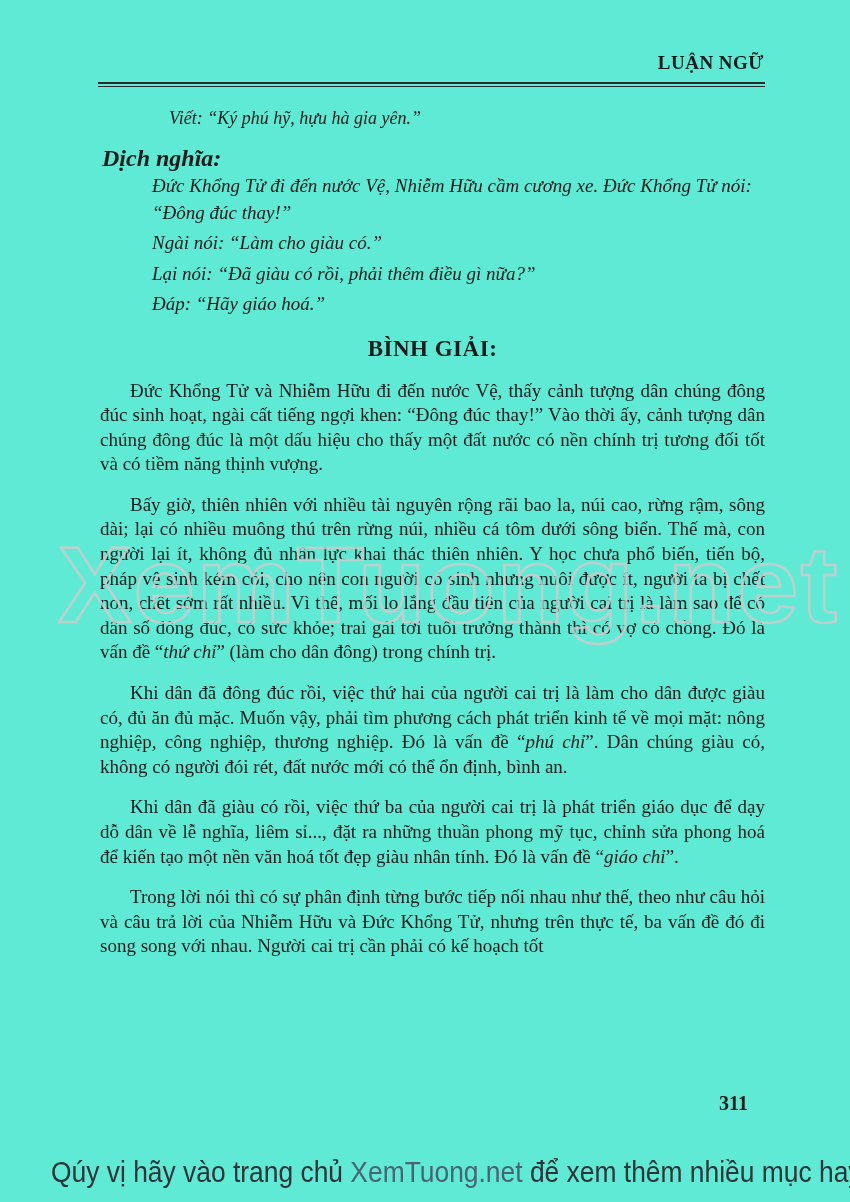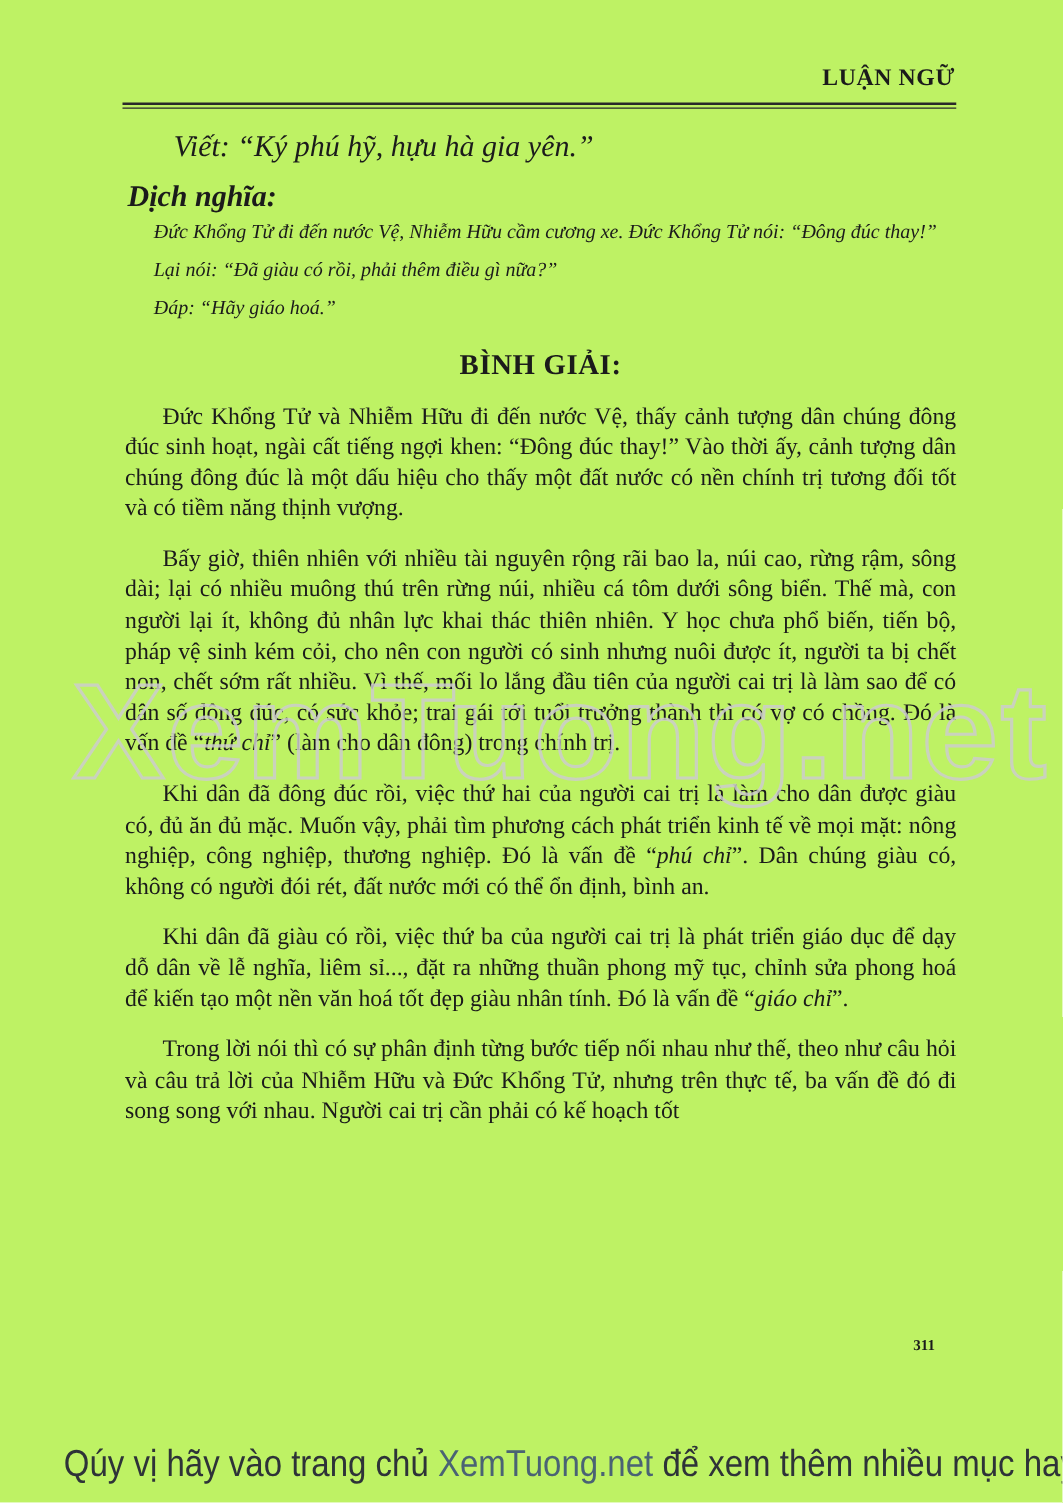--- a/index.html
+++ b/index.html
@@ -4,21 +4,21 @@
 <style>
   html, body {
     margin: 0;
     padding: 0;
     background: #ffffff;
   }
   .page {
     position: relative;
     width: 850px;
     height: 1202px;
-    background: #bef264;
+    background: #5eead4;
     overflow: hidden;
     font-family: "Liberation Serif", "DejaVu Serif", serif;
     color: #1b1b1b;
   }
   .running-head {
     position: absolute;
     top: 52px;
     right: 86px;
     font-size: 19px;
     font-weight: bold;
@@ -33,37 +33,37 @@
     border-top: 2px solid #2a2a2a;
     border-bottom: 1px solid #2a2a2a;
   }
   .content {
     position: absolute;
     top: 95px;
     left: 100px;
     width: 665px;
   }
   .quote-line {
-    margin: 10px 0 0 39px;
+    margin: 10px 0 0 69px;
     font-style: italic;
-    font-size: 24px;
+    font-size: 18px;
     line-height: 27px;
   }
   .quote-line + .quote-line { margin-top: 7px; }
   .dich-heading {
     margin: 11px 0 0 2px;
     font-style: italic;
     font-weight: bold;
     font-size: 24px;
     line-height: 30px;
   }
   .dialog p {
-    margin: 0 0 4px 23px;
+    margin: 0 0 4px 52px;
     font-style: italic;
-    font-size: 16px;
+    font-size: 19px;
     line-height: 26.5px;
   }
   .binh-heading {
     margin: 17px 0 0 0;
     font-weight: bold;
     font-size: 23px;
     line-height: 28px;
     letter-spacing: 0.5px;
     text-align: center;
   }
@@ -90,24 +90,24 @@
     color: transparent;
     -webkit-text-stroke: 2.5px #cdcdcd;
     opacity: 0.85;
     pointer-events: none;
     z-index: 5;
     transform: scaleX(1.02);
     transform-origin: left center;
   }
   .page-number {
     position: absolute;
-    top: 1069px;
+    top: 1092px;
     right: 102px;
     font-weight: bold;
-    font-size: 12px;
+    font-size: 20px;
   }
   .footer {
     position: absolute;
     left: 0;
     right: 0;
     top: 1152px;
     text-align: center;
     font-family: "Liberation Sans", "DejaVu Sans", sans-serif;
     font-size: 30px;
     line-height: 40px;
@@ -126,20 +126,21 @@
   <div class="running-head">LUẬN NGỮ</div>
   <div class="double-rule"></div>
 
   <div class="content">
     <p class="quote-line">Viết: “Ký phú hỹ, hựu hà gia yên.”</p>
 
     <h2 class="dich-heading">Dịch nghĩa:</h2>
 
     <div class="dialog">
       <p>Đức Khổng Tử đi đến nước Vệ, Nhiễm Hữu cầm cương xe. Đức Khổng Tử nói: “Đông đúc thay!”</p>
+      <p>Ngài nói: “Làm cho giàu có.”</p>
       <p>Lại nói: “Đã giàu có rồi, phải thêm điều gì nữa?”</p>
       <p>Đáp: “Hãy giáo hoá.”</p>
     </div>
 
     <h2 class="binh-heading">BÌNH GIẢI:</h2>
 
     <div class="body-text" id="binh-giai-body">
         <p class="body-par"><span>Đức Khổng Tử và Nhiễm Hữu đi đến nước Vệ, thấy cảnh tượng dân chúng đông đúc sinh hoạt, ngài cất tiếng ngợi khen: “Đông đúc thay!” Vào thời ấy, cảnh tượng dân chúng đông đúc là một dấu hiệu cho thấy một đất nước có nền chính trị tương đối tốt và có tiềm năng thịnh vượng.</span></p>
         <p class="body-par"><span>Bấy giờ, thiên nhiên với nhiều tài nguyên rộng rãi bao la, núi cao, rừng rậm, sông dài; lại có nhiều muông thú trên rừng núi, nhiều cá tôm dưới sông biển. Thế mà, con người lại ít, không đủ nhân lực khai thác thiên nhiên. Y học chưa phổ biến, tiến bộ, pháp vệ sinh kém cỏi, cho nên con người có sinh nhưng nuôi được ít, người ta bị chết non, chết sớm rất nhiều. Vì thế, mối lo lắng đầu tiên của người cai trị là làm sao để có dân số đông đúc, có sức khỏe; trai gái tới tuổi trưởng thành thì có vợ có chồng. Đó là vấn đề “</span><span class="it">thứ chỉ</span><span>” (làm cho dân đông) trong chính trị.</span></p>
         <p class="body-par"><span>Khi dân đã đông đúc rồi, việc thứ hai của người cai trị là làm cho dân được giàu có, đủ ăn đủ mặc. Muốn vậy, phải tìm phương cách phát triển kinh tế về mọi mặt: nông nghiệp, công nghiệp, thương nghiệp. Đó là vấn đề “</span><span class="it">phú chỉ</span><span>”. Dân chúng giàu có, không có người đói rét, đất nước mới có thể ổn định, bình an.</span></p>

